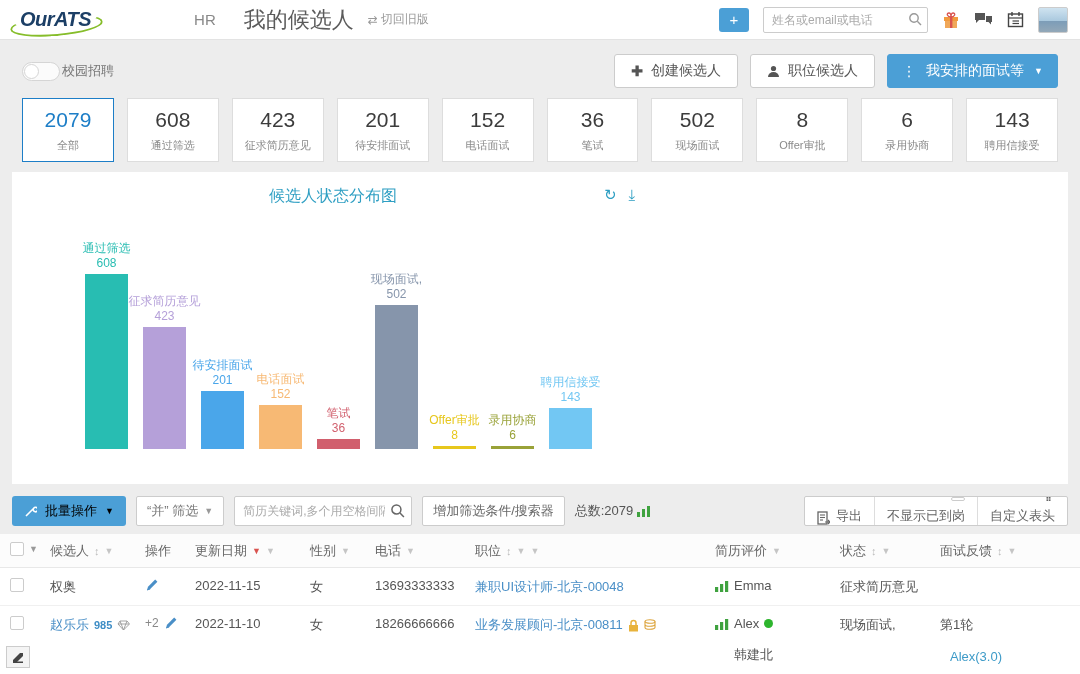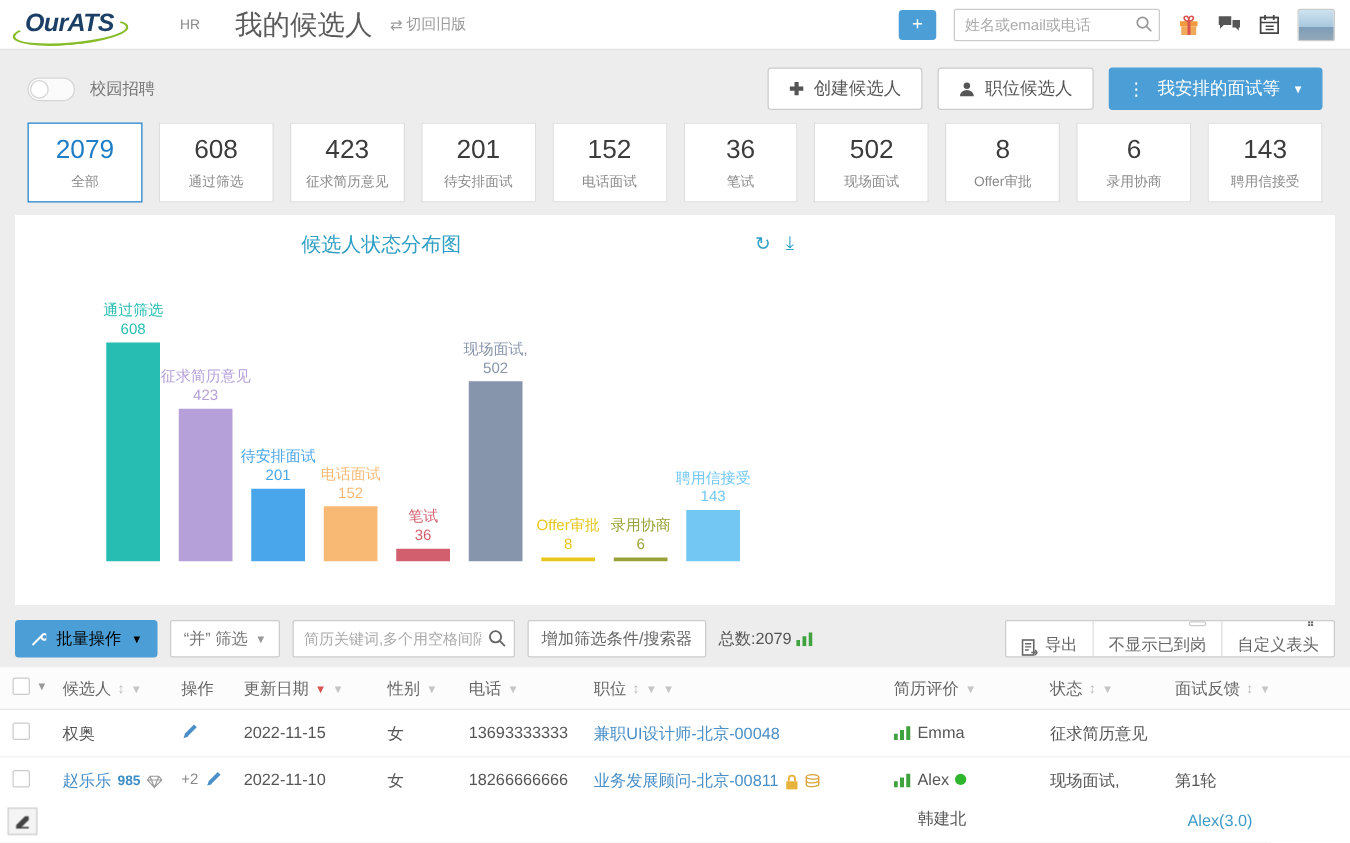--- a/index.html
+++ b/index.html
@@ -7,41 +7,41 @@
     font-family:"Liberation Sans","DejaVu Sans",sans-serif; color:#555; }
 
   
   .hdr { height:40px; background:#fff; border-bottom:1px solid #e3e3e3;
     display:flex; align-items:center; padding:0 12px; position:relative; }
   .logo { font-size:20px; font-weight:bold; font-style:italic; color:#1c3f66;
     position:relative; padding:2px 8px; letter-spacing:-0.5px; }
   .logo::before { content:''; position:absolute; left:-2px; right:-4px; top:9px; bottom:-3px;
     border:2px solid #86bd2a; border-top-color:transparent; border-radius:50%;
     transform:rotate(-5deg); }
-  .hr-tag { margin-left:45px; font-size:11px; color:#888; }
+  .hr-tag { margin-left:95px; font-size:15px; color:#888; }
   .page-title { margin-left:28px; font-size:22px; color:#5b5b5b; }
   .switch-old { margin-left:14px; font-size:12px; color:#9a9a9a; display:flex; align-items:center; gap:3px; }
   .hdr-right { margin-left:auto; display:flex; align-items:center; gap:14px; }
   .add-btn { width:30px; height:24px; background:#4b9fd6; color:#fff; border:none;
     border-radius:3px; font-size:15px; line-height:22px; cursor:pointer; }
   .hdr-search { position:relative; }
   .hdr-search input { width:165px; height:26px; border:1px solid #ccc; border-radius:2px;
     font-size:12px; padding:0 26px 0 8px; color:#555; outline:none; }
   .hdr-search input::placeholder { color:#aaa; }
   .hdr-search .mag { position:absolute; right:6px; top:5px; }
   .avatar { width:30px; height:26px; border:1px solid #ccc; border-radius:2px;
     background:linear-gradient(180deg,#cfe3f0 0%,#a9c8de 55%,#7d9db8 56%,#93a8b8 100%); }
 
   
   .actrow { display:flex; align-items:center; padding:14px 22px 10px 22px; }
   .toggle { width:38px; height:19px; border:1px solid #d5d5d5; border-radius:10px;
     background:#fbfbfb; position:relative; cursor:pointer; }
   .toggle .knob { position:absolute; left:1px; top:1px; width:15px; height:15px;
     border:1px solid #d5d5d5; border-radius:50%; background:#fff; }
-  .toggle-label { margin-left:12px; font-size:13px; color:#777; }
+  .toggle-label { margin-left:2px; font-size:13px; color:#777; }
   .actrow .spacer { flex:1; }
   .btn-white { height:34px; background:#fff; border:1px solid #ccc; border-radius:3px;
     font-size:14px; color:#555; padding:0 16px; margin-left:12px; display:flex;
     align-items:center; gap:8px; cursor:pointer; }
   .btn-blue-big { height:34px; background:#4b9fd6; border:1px solid #4b9fd6; border-radius:3px;
     font-size:14px; color:#fff; padding:0 14px; margin-left:12px; display:flex;
     align-items:center; gap:10px; cursor:pointer; }
   .vdots { font-size:14px; letter-spacing:0; }
   .caret { font-size:9px; }
 
@@ -49,21 +49,21 @@
   .cards { display:flex; gap:13px; padding:0 22px; }
   .card { flex:1; height:64px; background:#fff; border:1px solid #ddd;
     display:flex; flex-direction:column; align-items:center; justify-content:center; cursor:pointer; }
   .card .card-num { font-size:21px; color:#3c3c3c; }
   .card .card-label { font-size:11px; color:#8a8a8a; margin-top:6px; white-space:nowrap; }
   .card.selected { border:1px solid #1d7ec7; }
   .card.selected .card-num { color:#1d7ec7; }
 
   
   .chart-panel { margin:10px 12px 0 12px; background:#fff; height:312px; position:relative; }
-  .chart-title { position:absolute; left:229px; top:14px; font-size:16px; color:#2f9fc3; }
+  .chart-title { position:absolute; left:257px; top:14px; font-size:16px; color:#2f9fc3; }
   .chart-icons { position:absolute; left:592px; top:14px; color:#2f9fc3; font-size:15px;
     display:flex; gap:12px; }
   .chart-icons span { cursor:pointer; }
   .chart-area { position:absolute; left:0; top:0; width:100%; height:277px; }
   .bar { position:absolute; bottom:0; width:43px; }
   .bar-label { position:absolute; width:120px; text-align:center; font-size:12px; line-height:15px; }
 
   
   .filterbar { display:flex; align-items:center; margin:12px 12px 0 12px; gap:10px; }
   .btn-blue-sm { height:30px; background:#4b9fd6; border:none; border-radius:3px; color:#000000;

